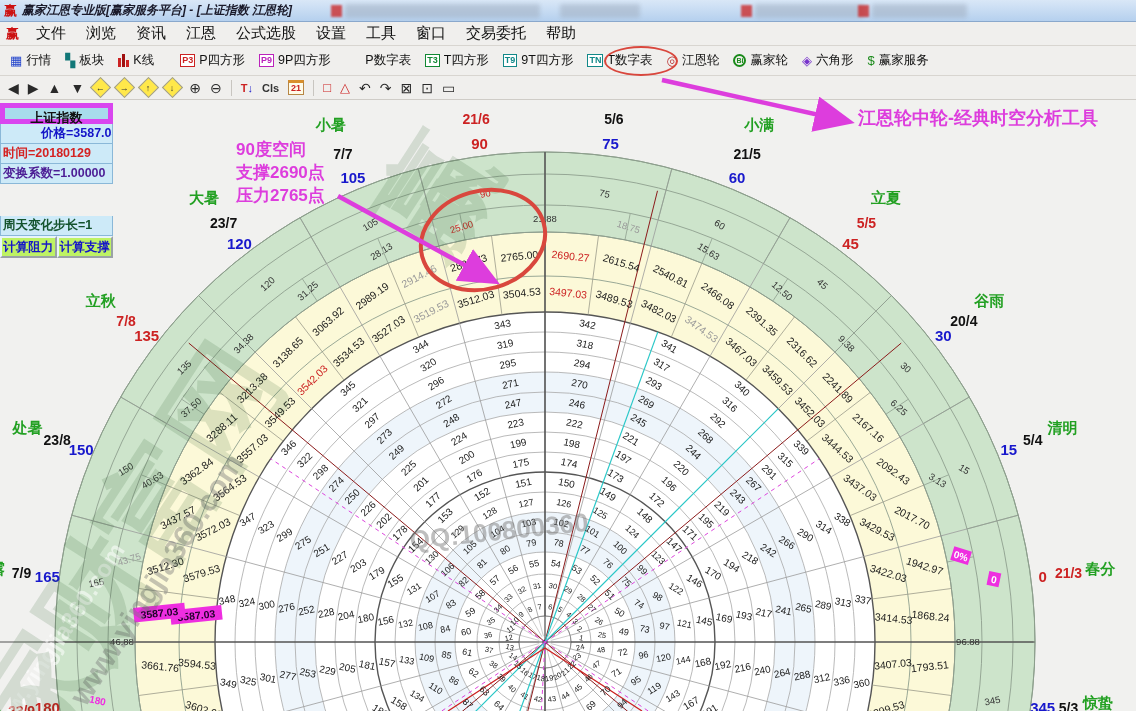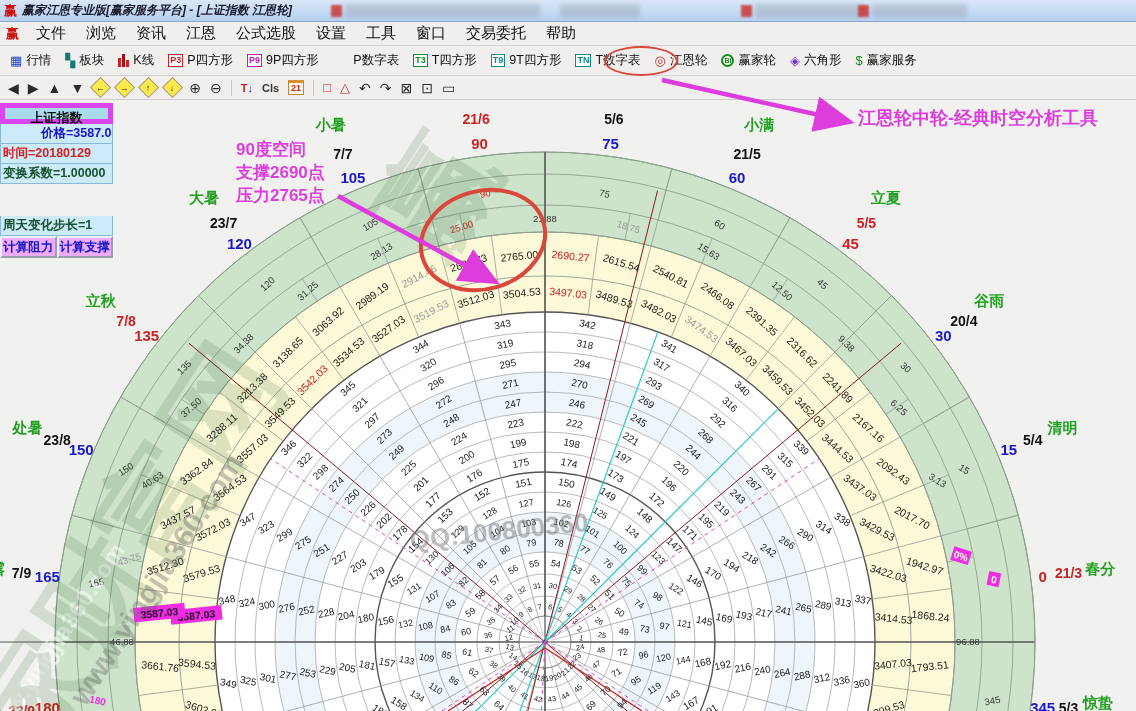--- a/index.html
+++ b/index.html
@@ -43,21 +43,21 @@
   .chart { position:absolute; left:0; top:100px; width:1136px; height:611px; background:#f1f1ef; overflow:hidden; }
   .chart svg { position:absolute; left:0; top:0; }
   svg text { font-family:"Liberation Sans","DejaVu Sans",sans-serif; }
   
   .panel { position:absolute; left:0; top:3px; width:113px; z-index:20; font-weight:bold; }
   .panel .hdr { background:#a8dcec; border:5px solid #d946ef; font-size:13px; color:#111;
     text-align:center; height:21px; line-height:19px;}
   .panel .row { background:#cdeaf8; border:1px solid #8ab8d8; border-top:none; font-size:12.5px;
     height:20px; line-height:18px; padding-left:2px; white-space:nowrap; overflow:hidden;}
   .panel .btns { display:flex; }
-  .panel .btn { background:#f0abfc; border:2px outset #e8f4fa; font-size:12.5px; color:#1515c8;
+  .panel .btn { background:#bef264; border:2px outset #e8f4fa; font-size:12.5px; color:#1515c8;
     width:57px; height:22px; line-height:18px; text-align:center; font-weight:bold;}
   
   .note1 { position:absolute; left:236px; top:38px; z-index:30; color:#dd3ddd; font-size:17px;
     font-weight:bold; line-height:23px; white-space:pre-line;}
   .note2 { position:absolute; left:858px; top:6px; z-index:30; color:#dd3ddd; font-size:18px; font-weight:bold;}
   .overlay { position:absolute; left:0; top:0; width:1136px; height:711px; z-index:60; pointer-events:none;}
   .tb-ellipse { position:absolute; left:604px; top:46px; width:74px; height:30px; border:2.5px solid #d9473d;
     border-radius:50%; z-index:55; pointer-events:none;}
 </style>
 </head>
@@ -101,21 +101,21 @@
     </span>
     <span class="toolitem">
       <span class="kline">
         <i></i>
         <i></i>
         <i></i>
       </span>
       <span>K线</span>
     </span>
     <span class="toolitem">
-      <span class="badge" style="color: rgb(204, 34, 34);">P3</span>
+      <span class="badge" style="color: rgb(204, 34, 34); margin-left: 12px;">P3</span>
       <span>P四方形</span>
     </span>
     <span class="toolitem">
       <span class="badge" style="color: rgb(187, 34, 187);">P9</span>
       <span>9P四方形</span>
     </span>
     <span class="toolitem">
       <span class="badge" style="color: rgb(204, 34, 34); margin-top: 48px;">PN</span>
       <span>P数字表</span>
     </span>
@@ -784,21 +784,21 @@
           <polygon points="0,0 9,4 0,8" fill="#dd3ddd"></polygon>
         </marker>
       </defs>
     </svg>
 
   <div class="panel">
     <div class="hdr">上证指数</div>
 
     <div class="row" style="color: rgb(21, 21, 200); padding-left: 40px;">价格=3587.0300</div>
       <div class="row" style="color: rgb(212, 34, 34);">时间=20180129</div>
-      <div class="row" style="color: #14532d;">变换系数=1.00000</div>
+      <div class="row" style="color: #4c1d95;">变换系数=1.00000</div>
       <div class="row" style="color: #14532d; margin-top: 32px;">周天变化步长=1</div>
       <div class="btns">
         <div class="btn">计算阻力</div>
         <div class="btn">计算支撑</div>
       </div>
   </div>
 
   <div class="note1">90度空间
 支撑2690点
 压力2765点</div>

